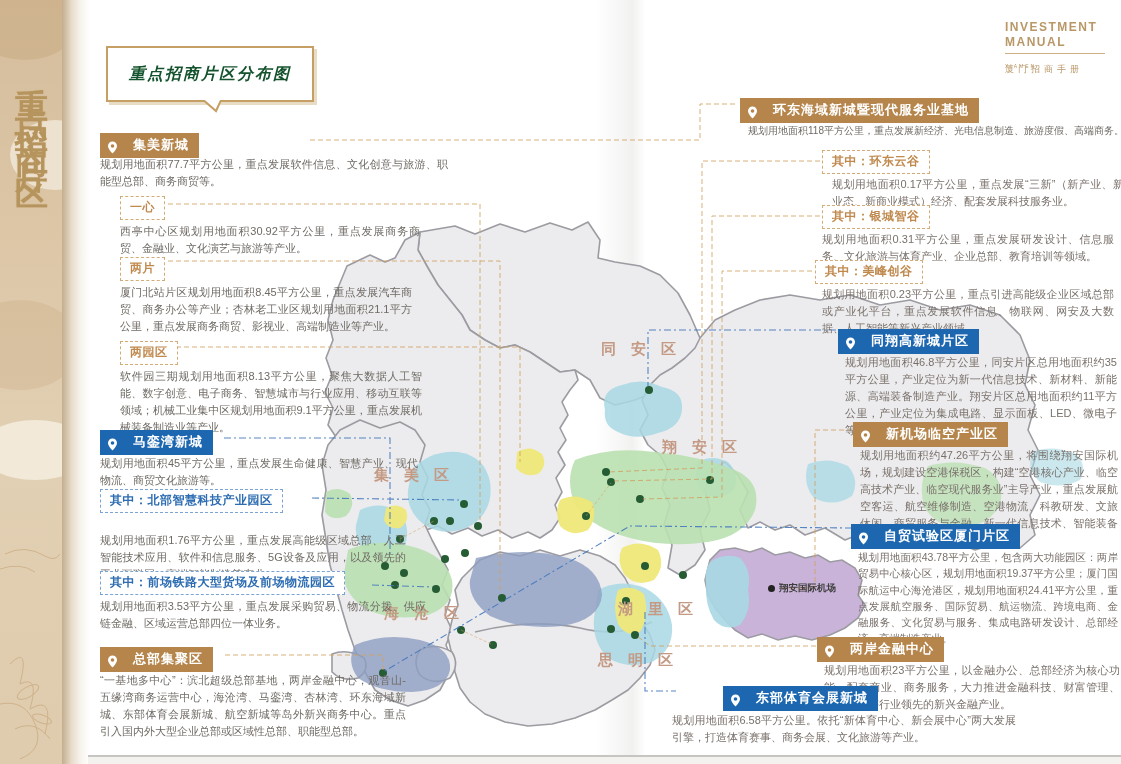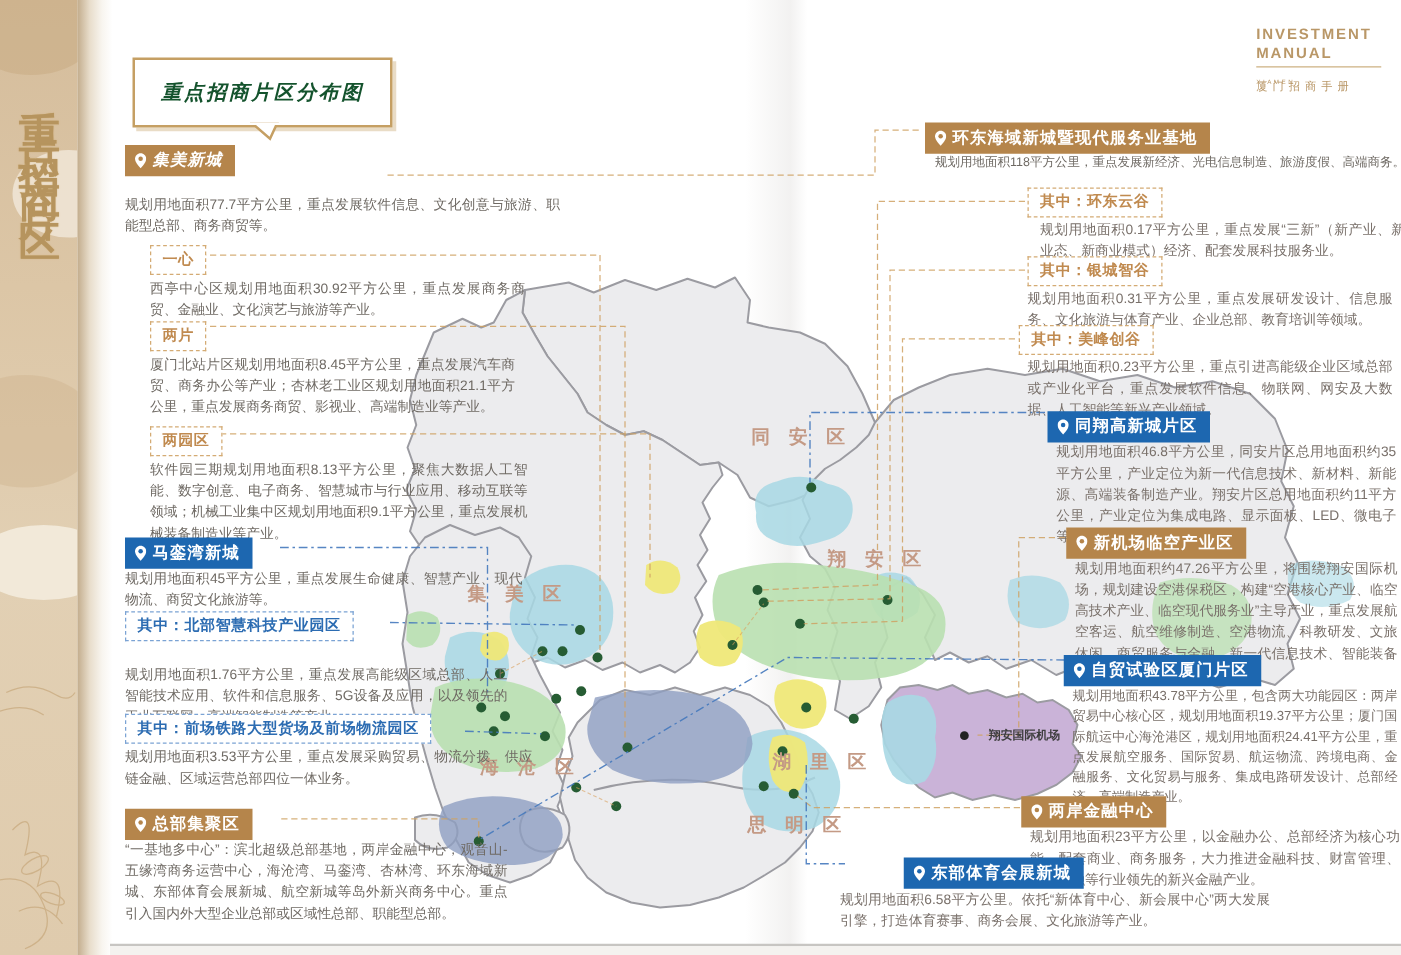--- a/index.html
+++ b/index.html
@@ -35,40 +35,40 @@
   .title-box .tail{position:absolute;left:92px;bottom:-13px;}
   .page-title{font-size:16px;font-weight:700;color:#14532d;letter-spacing:2px;font-style:italic;}
   .brand{position:absolute;right:16px;top:20px;text-align:left;z-index:6;width:100px;margin-left:36px;}
   .brand .b1{font-size:12px;font-weight:700;color:#b99767;letter-spacing:1.5px;line-height:15px;}
   .brand .rule{border-top:1px solid #cdb182;margin:3px 0 2px;position:relative;height:6px;}
   .brand .sub{font-size:5px;color:#b99767;letter-spacing:2px;}
   .brand .cn{font-size:9px;color:#b99767;letter-spacing:4px;margin-top:3px;}
 
   
   .sec,.subbox{position:absolute;z-index:5;}
-  .hdr{display:inline-flex;align-items:center;gap:5px;color:#fff;font-size:13px;
+  .hdr{display:inline-flex;align-items:flex-end;gap:16px;color:#fff;font-size:13px;
     font-weight:700;padding:3px 10px 4px 8px;letter-spacing:1px;white-space:nowrap;}
   .hdr.gold{background:#b5854b;}
   .hdr.blue{background:#1d67b0;}
   .pin{display:inline-block;line-height:0;}
   .body{position:absolute;font-size:11px;color:#6f6a64;line-height:1.55;text-align:justify;z-index:5;}
   .body.warm{color:#79706a;}
   .sublabel{display:inline-block;font-size:12px;font-weight:700;padding:2px 9px 3px;
     white-space:nowrap;letter-spacing:.5px;background:#fff;}
   .sublabel.gold{color:#c08a4f;border:1px dashed #d4ab74;}
   .sublabel.blue{color:#2c6cb2;border:1px dashed #7ba3d4;}
   .oneline{white-space:nowrap;}
 
   
   #map-svg{position:absolute;left:300px;top:170px;z-index:1;}
   #lines-svg{position:absolute;left:0;top:0;z-index:2;pointer-events:none;}
   .district{position:absolute;z-index:3;font-size:15px;font-weight:700;color:#c49a85;
     letter-spacing:15px;white-space:nowrap;}
   .airport-label{position:absolute;z-index:4;font-size:9.5px;color:#3d3d3d;font-weight:700;
-    display:flex;align-items:center;gap:16px;white-space:nowrap;}
+    display:flex;align-items:center;gap:4px;white-space:nowrap;}
   .airport-dot{width:7px;height:7px;border-radius:50%;background:#222;display:inline-block;}
 </style>
 </head>
 <body>
 
 <div class="sidebar">
   <div class="cloud c1"></div>
   <div class="cloud c2"></div>
   <div class="cloud c3"></div>
   <div class="cloud c4"></div>
@@ -210,21 +210,21 @@
 <div class="district" style="left:662px;top:438px;">翔安区</div>
 <div class="district" style="left:374px;top:466px;">集美区</div>
 <div class="district" style="left:384px;top:604px;">海沧区</div>
 <div class="district" style="left:618px;top:600px;">湖里区</div>
 <div class="district" style="left:598px;top:651px;">思明区</div>
 <div class="airport-label" style="left:768px;top:582px;">
   <span class="airport-dot"></span>
   <span>翔安国际机场</span>
 </div>
 
-<div class="sec" style="left:100px;top:116px;font-style:italic;">
+<div class="sec" style="left:100px;top:133px;">
   <div class="hdr gold">
     <span class="pin"><svg width="9" height="13" viewBox="0 0 12 16">
           <path d="M6 0C2.7 0 0 2.7 0 6c0 4.5 6 10 6 10s6-5.5 6-10C12 2.7 9.3 0 6 0z" fill="#fff"></path>
           <circle cx="6" cy="6" r="2.4" fill="#b5854b"></circle>
         </svg></span>
     <span>集美新城</span>
   </div>
 </div>
 <div class="body" style="left:100px;top:156px;width:348px;">规划用地面积77.7平方公里，重点发展软件信息、文化创意与旅游、职能型总部、商务商贸等。</div>
 

